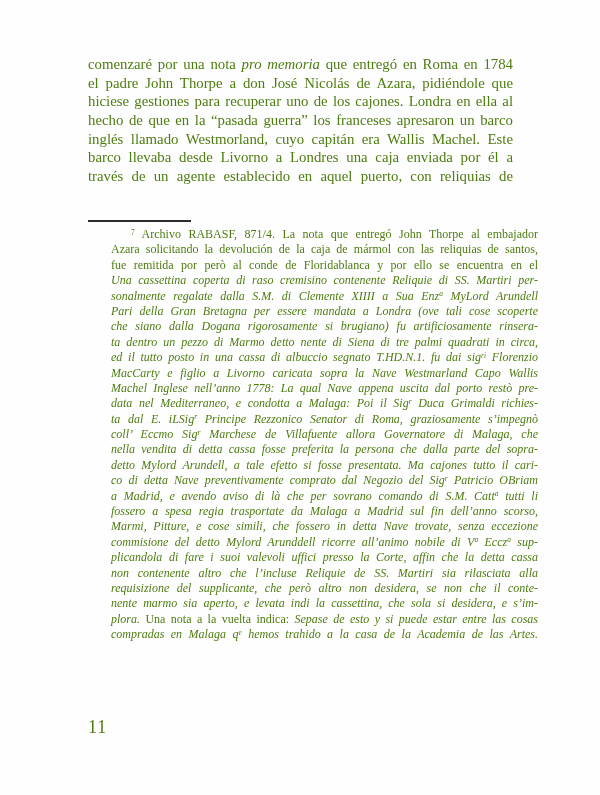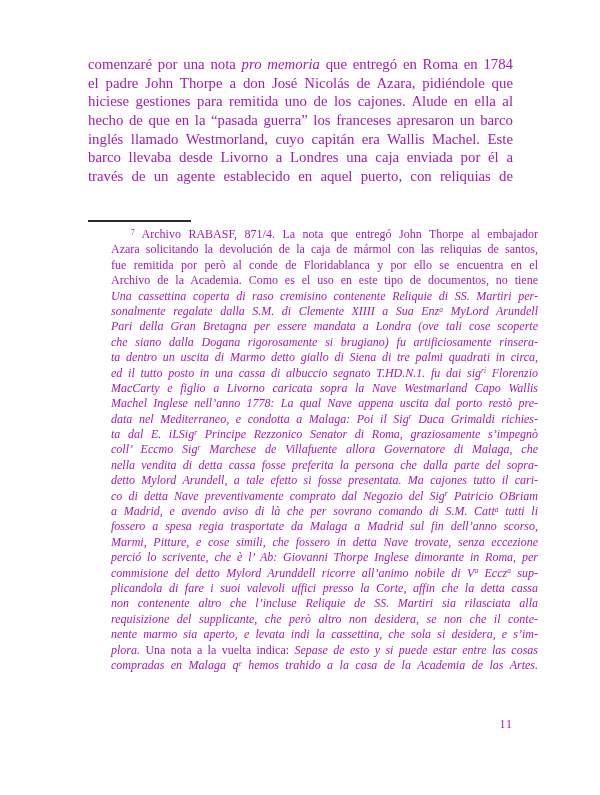--- a/index.html
+++ b/index.html
@@ -6,21 +6,21 @@
     margin: 0;
     padding: 0;
     background: #ffffff;
   }
   .page {
     position: relative;
     width: 600px;
     height: 795px;
     background: #fefefe;
     font-family: "Liberation Serif", "DejaVu Serif", serif;
-    color: #a21caf;
+    color: #4d7c0f;
     overflow: hidden;
   }
   .main-paragraph {
     position: absolute;
     left: 88px;
     top: 55px;
     width: 425px;
     font-size: 14.8px;
     line-height: 18.7px;
   }
@@ -65,65 +65,63 @@
     line-height: 0;
     vertical-align: baseline;
     position: relative;
     top: -0.45em;
   }
   .page-number {
     position: absolute;
     left: 88px;
     top: 717px;
     width: 425px;
-    text-align: right;
-    font-size: 12px;
+    text-align: left;
+    font-size: 18px;
     letter-spacing: 1px;
   }
 </style>
 </head>
 <body>
 
 <div class="page">
 
   <div class="main-paragraph">
       <div class="line">comenzaré por una nota <span class="it">pro memoria</span> que entregó en Roma en 1784</div>
       <div class="line">el padre John Thorpe a don José Nicolás de Azara, pidiéndole que</div>
-      <div class="line">hiciese gestiones para remitida uno de los cajones. Alude en ella al</div>
+      <div class="line">hiciese gestiones para recuperar uno de los cajones. Londra en ella al</div>
       <div class="line">hecho de que en la “pasada guerra” los franceses apresaron un barco</div>
       <div class="line">inglés llamado Westmorland, cuyo capitán era Wallis Machel. Este</div>
       <div class="line">barco llevaba desde Livorno a Londres una caja enviada por él a</div>
       <div class="line">través de un agente establecido en aquel puerto, con reliquias de</div>
     </div>
 
   <div class="footnote-rule"></div>
 
   <div class="footnote">
       <div class="line"><sup>7</sup> Archivo RABASF, 871/4. La nota que entregó John Thorpe al embajador</div>
       <div class="line">Azara solicitando la devolución de la caja de mármol con las reliquias de santos,</div>
       <div class="line">fue remitida por però al conde de Floridablanca y por ello se encuentra en el</div>
-      <div class="line">Archivo de la Academia. Como es el uso en este tipo de documentos, no tiene</div>
       <div class="line"><span class="it">Una cassettina coperta di raso cremisino contenente Reliquie di SS. Martiri per-</span></div>
       <div class="line"><span class="it">sonalmente regalate dalla S.M. di Clemente XIIII a Sua Enz<sup>a</sup> MyLord Arundell</span></div>
       <div class="line"><span class="it">Pari della Gran Bretagna per essere mandata a Londra (ove tali cose scoperte</span></div>
       <div class="line"><span class="it">che siano dalla Dogana rigorosamente si brugiano) fu artificiosamente rinsera-</span></div>
-      <div class="line"><span class="it">ta dentro un uscita di Marmo detto giallo di Siena di tre palmi quadrati in circa,</span></div>
+      <div class="line"><span class="it">ta dentro un pezzo di Marmo detto nente di Siena di tre palmi quadrati in circa,</span></div>
       <div class="line"><span class="it">ed il tutto posto in una cassa di albuccio segnato T.HD.N.1. fu dai sig<sup>ri</sup> Florenzio</span></div>
       <div class="line"><span class="it">MacCarty e figlio a Livorno caricata sopra la Nave Westmarland Capo Wallis</span></div>
       <div class="line"><span class="it">Machel Inglese nell’anno 1778: La qual Nave appena uscita dal porto restò pre-</span></div>
       <div class="line"><span class="it">data nel Mediterraneo, e condotta a Malaga: Poi il Sig<sup>r</sup> Duca Grimaldi richies-</span></div>
       <div class="line"><span class="it">ta dal E. iLSig<sup>r</sup> Principe Rezzonico Senator di Roma, graziosamente s’impegnò</span></div>
       <div class="line"><span class="it">coll’ Eccmo Sig<sup>r</sup> Marchese de Villafuente allora Governatore di Malaga, che</span></div>
       <div class="line"><span class="it">nella vendita di detta cassa fosse preferita la persona che dalla parte del sopra-</span></div>
       <div class="line"><span class="it">detto Mylord Arundell, a tale efetto si fosse presentata. Ma cajones tutto il cari-</span></div>
       <div class="line"><span class="it">co di detta Nave preventivamente comprato dal Negozio del Sig<sup>r</sup> Patricio OBriam</span></div>
       <div class="line"><span class="it">a Madrid, e avendo aviso di là che per sovrano comando di S.M. Catt<sup>a</sup> tutti li</span></div>
       <div class="line"><span class="it">fossero a spesa regia trasportate da Malaga a Madrid sul fin dell’anno scorso,</span></div>
       <div class="line"><span class="it">Marmi, Pitture, e cose simili, che fossero in detta Nave trovate, senza eccezione</span></div>
-      <div class="line"><span class="it">perció lo scrivente, che è l’ Ab: Giovanni Thorpe Inglese dimorante in Roma, per</span></div>
       <div class="line"><span class="it">commisione del detto Mylord Arunddell ricorre all’animo nobile di V<sup>a</sup> Eccz<sup>a</sup> sup-</span></div>
       <div class="line"><span class="it">plicandola di fare i suoi valevoli uffici presso la Corte, affin che la detta cassa</span></div>
       <div class="line"><span class="it">non contenente altro che l’incluse Reliquie de SS. Martiri sia rilasciata alla</span></div>
       <div class="line"><span class="it">requisizione del supplicante, che però altro non desidera, se non che il conte-</span></div>
       <div class="line"><span class="it">nente marmo sia aperto, e levata indi la cassettina, che sola si desidera, e s’im-</span></div>
       <div class="line"><span class="it">plora.</span> Una nota a la vuelta indica: <span class="it">Sepase de esto y si puede estar entre las cosas</span></div>
       <div class="line"><span class="it">compradas en Malaga q<sup>e</sup> hemos trahido a la casa de la Academia de las Artes.</span></div>
     </div>
 
   <div class="page-number">11</div>

